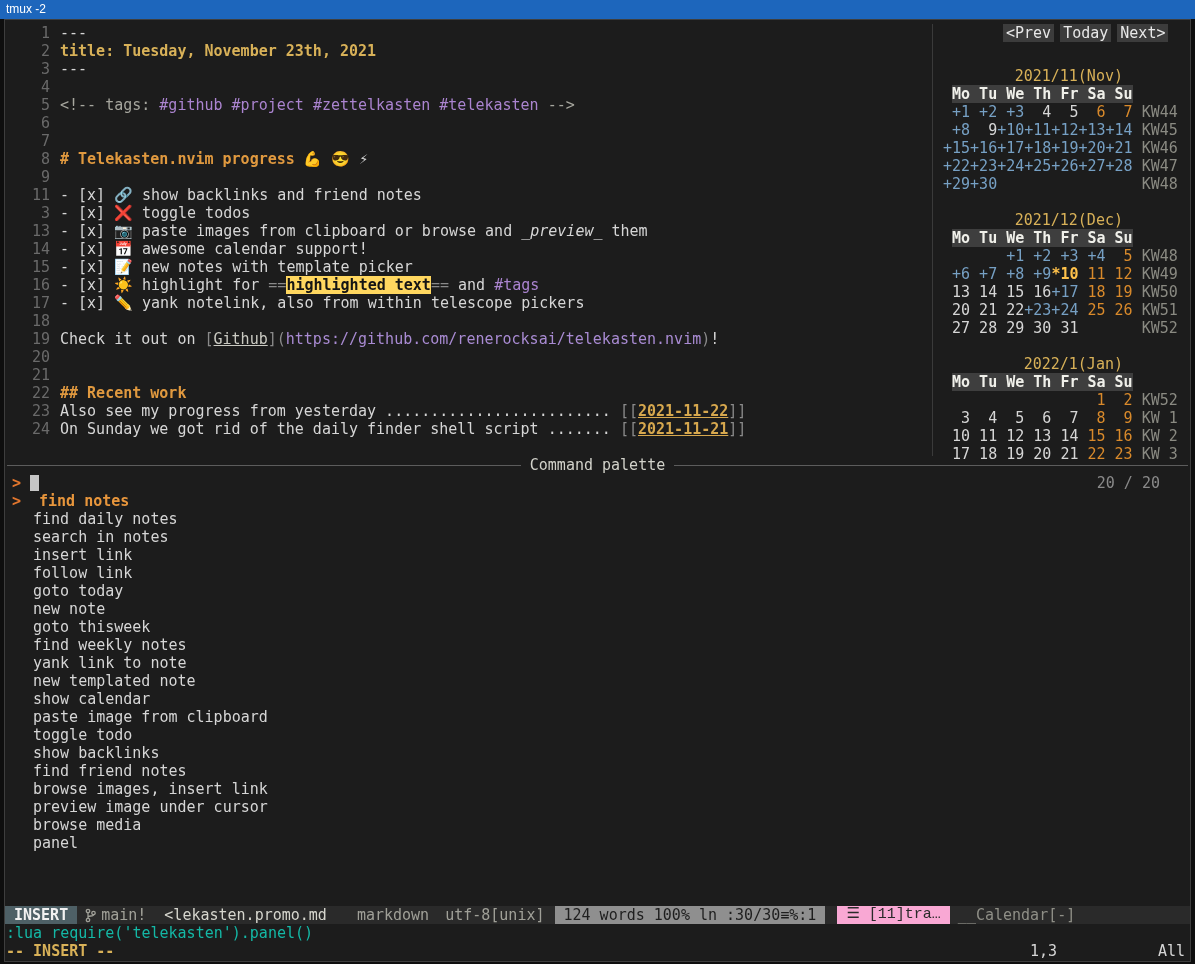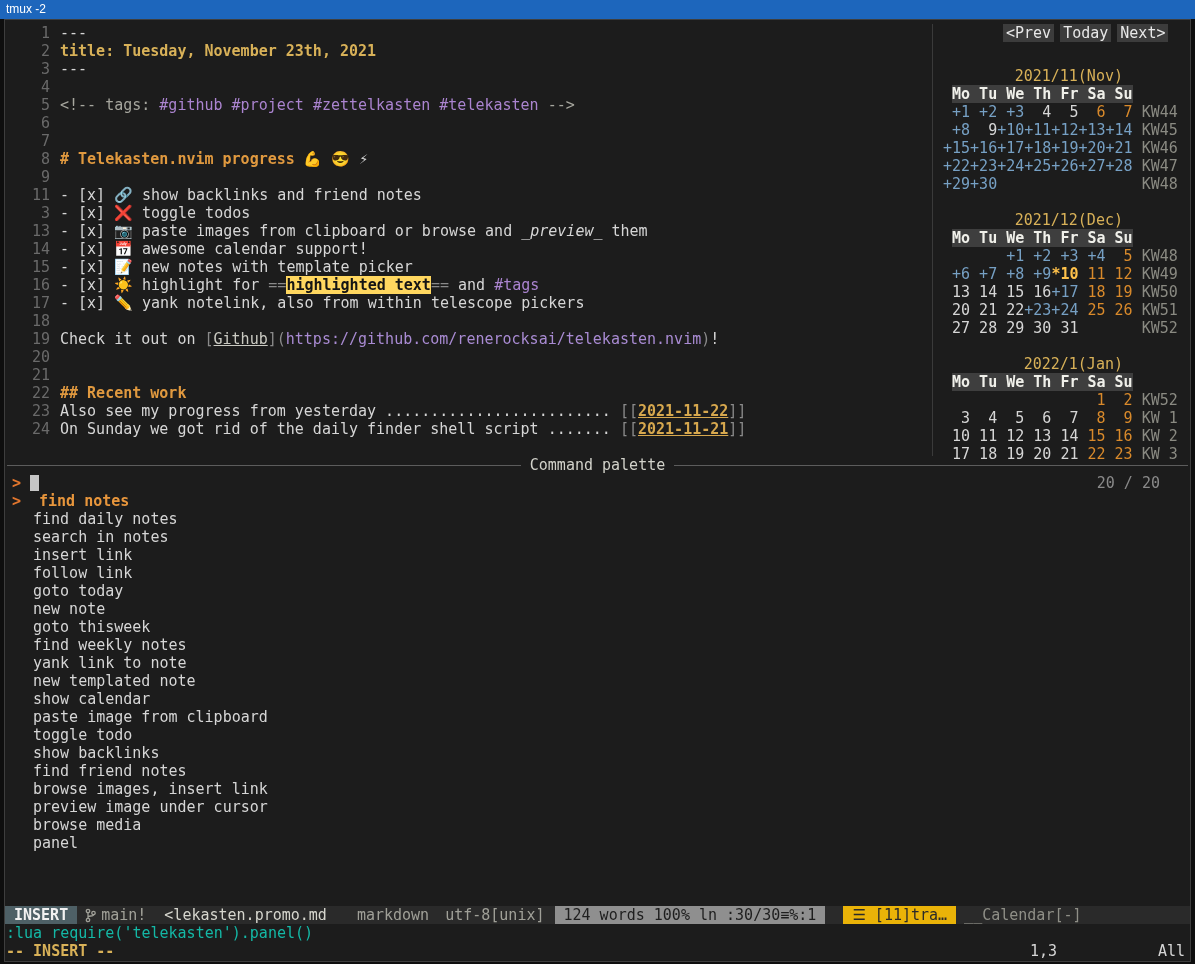--- a/index.html
+++ b/index.html
@@ -62,21 +62,21 @@
 
   
   .statusline { position:absolute; left:0; right:0; top:886px; height:18px; background:#2a2a2a;
                 display:flex; align-items:center; white-space:pre; }
   .sl-mode { background:#4e6066; color:#f2f2f2; font-weight:bold; padding:0 9px; height:18px; }
   .sl-branch { margin-left:8px; color:#a0a098; display:flex; align-items:center; gap:5px; }
   .sl-file { margin-left:18px; color:#d6d6ce; }
   .sl-ft { margin-left:30px; color:#a0a098; }
   .sl-enc { margin-left:16px; color:#a0a098; }
   .sl-stats { margin-left:10px; background:#8f8f8f; color:#1e1e1e; padding:0 9px; height:18px; }
-  .sl-buf { margin-left:18px; background:#eab308; color:#2a2a2a; padding:0 9px; height:18px; }
+  .sl-buf { margin-left:12px; background:#f9a8d4; color:#2a2a2a; padding:0 9px; height:18px;font-family:Liberation Mono, monospace; }
   .sl-cal { margin-left:8px; color:#8f8f87; }
 
   
   .cmdline { position:absolute; left:1px; top:904px; height:18px; white-space:pre; color:#14b8a6; }
   .bottomline { position:absolute; left:0; right:0; top:922px; height:18px; }
   .bl-mode { position:absolute; left:1px; color:#d8b158; font-weight:bold; }
   .bl-pos { position:absolute; left:1025px; color:#d6d6d6; }
   .bl-scroll { position:absolute; left:1153px; color:#d6d6d6; }
 </style>
 </head>

